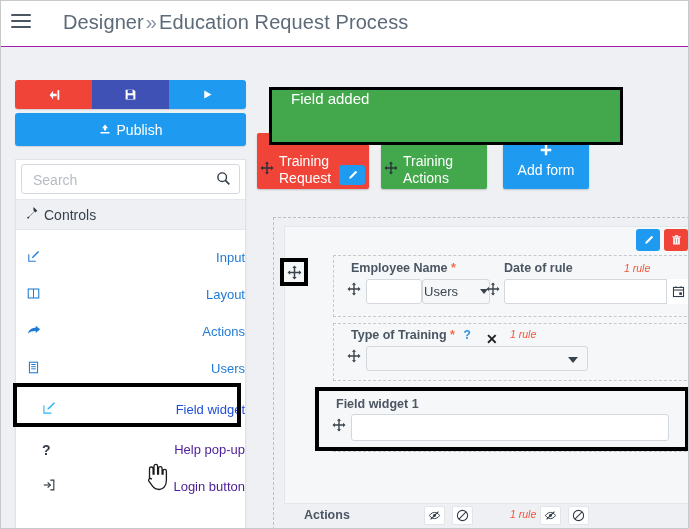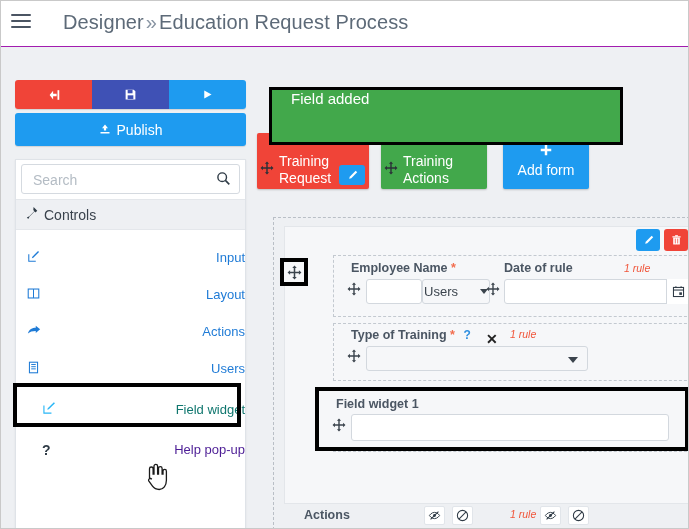--- a/index.html
+++ b/index.html
@@ -96,21 +96,21 @@
   .ctl{
     height:37px;display:flex;align-items:center;padding-left:11px;
     font-size:13px;cursor:pointer;position:relative;justify-content:space-between;
   }
   .ctl .ci{width:22px;display:inline-block;color:#1f7bd6;font-size:13px;}
   .ctl .cl{color:#1f7bd6;}
   .ctl.grey .ci{color:#3b444d;}
   .ctl.grey .cl{color:#5f6b77;}
   .ctl.sub{padding-left:26px;}
   .ctl.sub .ci{color:#29b6f6;width:28px;}
-  .ctl.sub .cl{color:#0f766e;}
+  .ctl.sub .cl{color:#1d4ed8;}
   .ctl.sub.grey .ci{color:#2f3b46;}
   .ctl.sub.grey .cl{color:#4c1d95;}
   .hl-box{
     position:absolute;left:-3px;top:-4px;width:228px;height:44px;
     border:4px solid #000;box-sizing:border-box;background:transparent;
     pointer-events:none;
   }
   .cursor{
     position:absolute;left:142px;top:415px;width:26px;height:30px;
     pointer-events:none;
@@ -344,20 +344,30 @@
             </svg>
           </span>
           <span class="cl">Field widget</span>
         </div>
 
         <div class="ctl sub grey">
           <span class="ci" style="font-weight:bold;font-size:14px;">?</span>
           <span class="cl">Help pop-up</span>
         </div>
 
+        <div class="ctl sub grey">
+          <span class="ci">
+            <svg width="14" height="14" viewBox="0 0 16 16">
+              <path fill="none" stroke="#2f3b46" stroke-width="1.3" d="M9.5 2.5h4v11h-4"></path>
+              <line x1="2" y1="8" x2="9.5" y2="8" stroke="#2f3b46" stroke-width="1.3"></line>
+              <path fill="none" stroke="#2f3b46" stroke-width="1.3" d="M6.5 5l3 3-3 3"></path>
+            </svg>
+          </span>
+          <span class="cl">Login button</span>
+        </div>
 
       </div>
     </div>
 
     <div class="cursor">
       <svg width="26" height="30" viewBox="0 0 26 30">
         <path fill="#ffffff" stroke="#1a1a1a" stroke-width="1.3" d="M6.5 16V6.8c0-1 .8-1.8 1.8-1.8s1.8.8 1.8 1.8v5.3h.9V4.2c0-1 .8-1.8 1.8-1.8s1.8.8 1.8 1.8v7.9h.9V6.5c0-1 .8-1.8 1.8-1.8s1.8.8 1.8 1.8v5.6h.9V9.2c0-1 .8-1.8 1.8-1.8s1.6.8 1.6 1.8v9c0 5.2-3 9.3-7.2 9.3-3 0-5-1-6.7-3.3l-3.6-5c-.6-.9-.3-1.9.5-2.4.8-.5 1.8-.3 2.3.4z"></path>
       </svg>
     </div>
 

